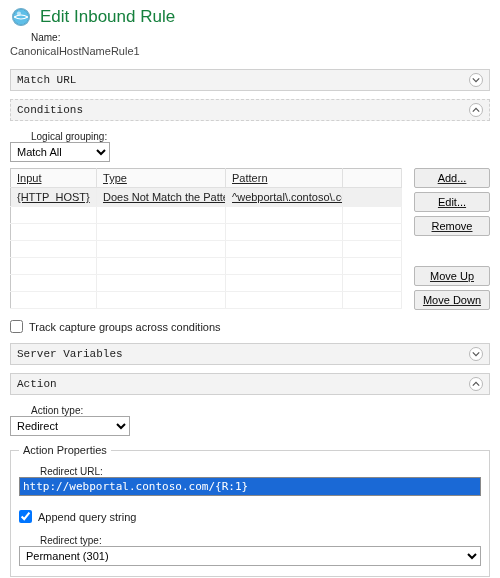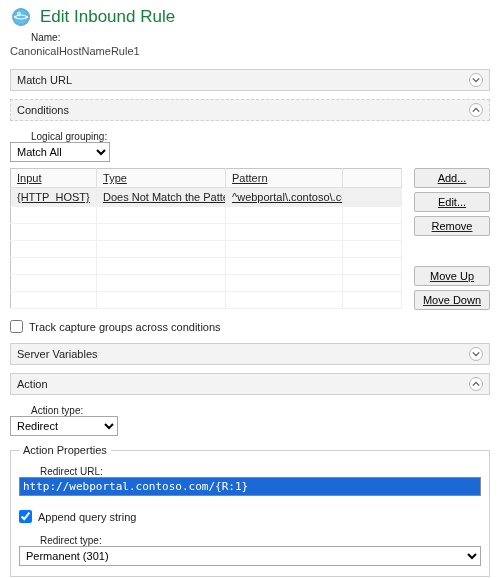--- a/index.html
+++ b/index.html
@@ -20,20 +20,21 @@
   .ro-value { font-size: 11px; color:#444; margin:2px 0 12px 0; }
 
   .section-cap {
     border:1px solid #d0d0d0;
     background:#f3f3f3;
     padding:3px 6px;
     font-size:11px;
     display:flex; align-items:center; justify-content:space-between;
     margin-top:8px;
     cursor:pointer;
+    font-family:Liberation Mono, monospace;
   }
   .section-cap.dashed { border-style:dashed; }
   .chev {
     width:14px; height:14px; border:1px solid #b8b8b8; border-radius:50%;
     display:flex; align-items:center; justify-content:center; font-size:8px; line-height:8px;
     color:#555; background:#fff;
   }
 
   .section-body { padding:6px 0 2px 0; }
   select.combo {
@@ -215,21 +216,21 @@
   <span>Action</span>
   <span class="chev">
     <svg width="8" height="8" viewBox="0 0 10 10">
           <path d="M1 7 L5 3 L9 7" fill="none" stroke="#555" stroke-width="1.5"></path>
         </svg>
   </span>
 </div>
 
 <div class="section-body">
   <div class="label">Action type:</div>
-  <select class="combo" style="width:108px;">
+  <select class="combo" style="width:120px;">
     <option>Redirect</option>
   </select>
 
   <fieldset class="props">
     <legend>Action Properties</legend>
 
     <div class="label">Redirect URL:</div>
     <input class="txt" type="text" value="http://webportal.contoso.com/{R:1}" style="">
 
     <label class="chk" style="margin-top:14px;">

